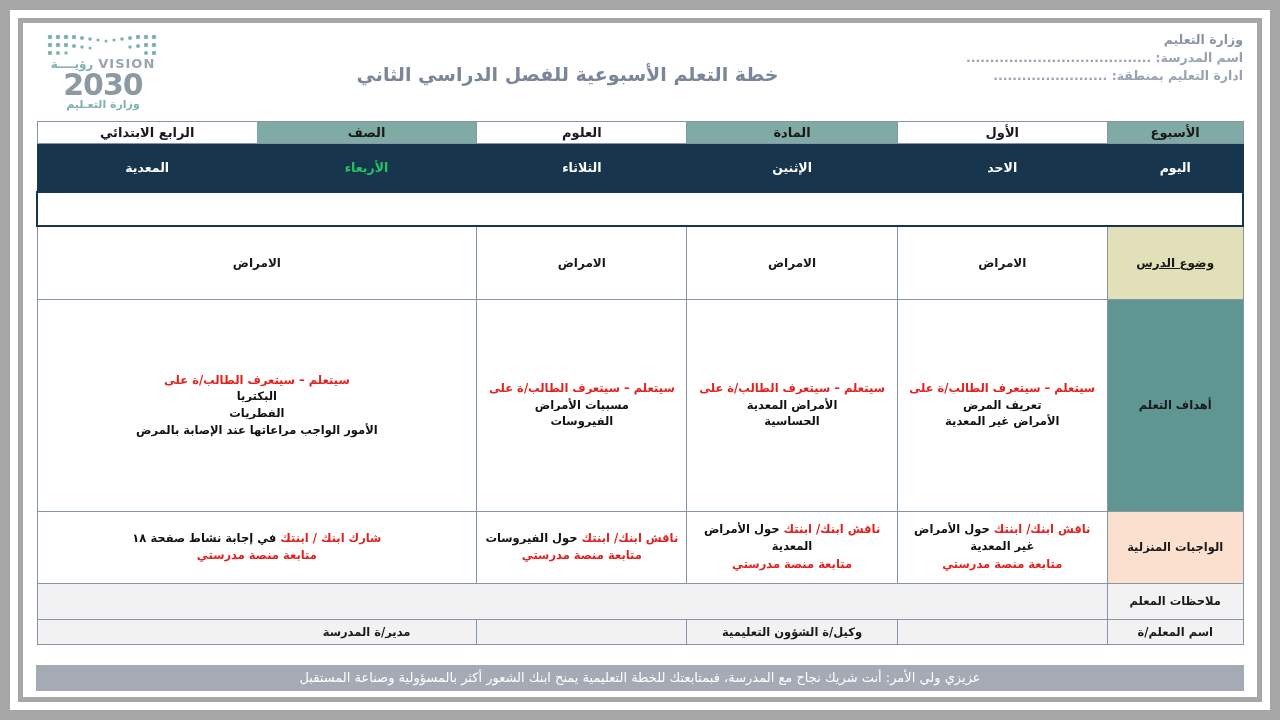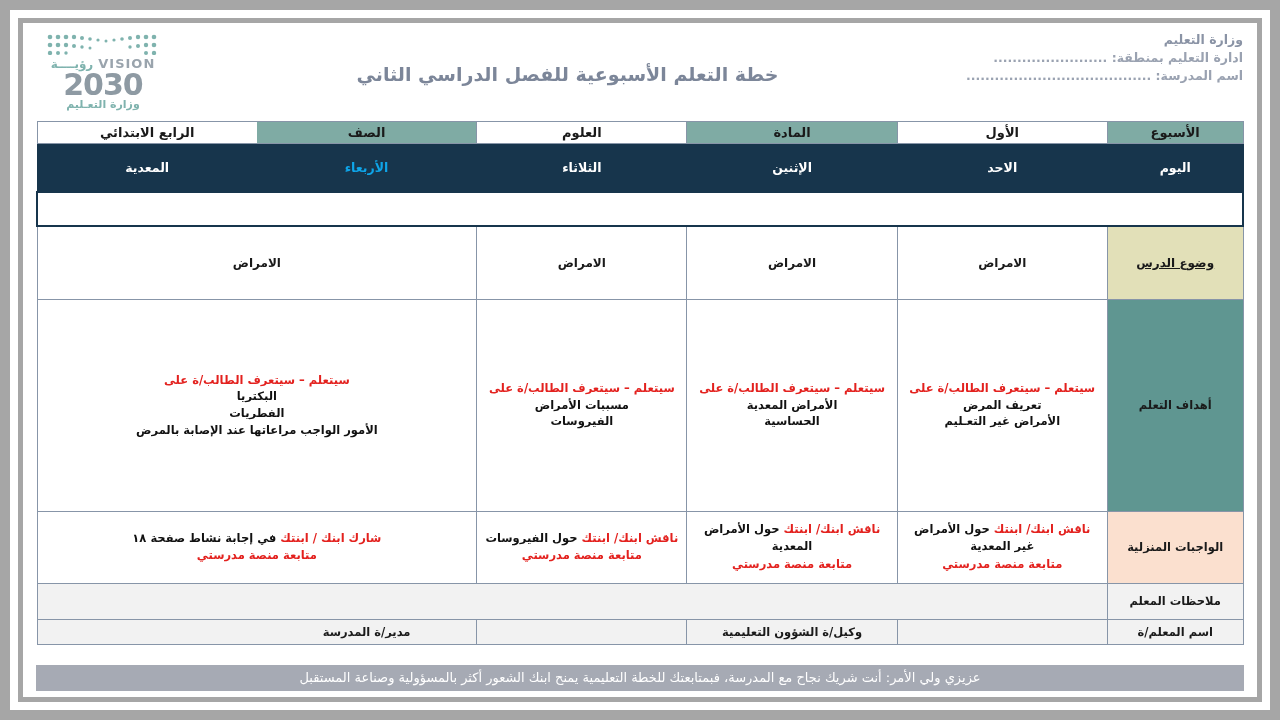--- a/index.html
+++ b/index.html
@@ -193,22 +193,22 @@
 
 <div class="outer-frame">
  <div class="white-gap">
   <div class="gray-band">
    <div class="page">
 
     <div class="doc-header">
 
       <div class="hdr-right">
         <div>وزارة التعليم</div>
+        <div class="dotline">اسم المدرسة: .......................................</div>
         <div class="dotline">ادارة التعليم بمنطقة: ........................</div>
-        <div class="dotline">اسم المدرسة: .......................................</div>
       </div>
 
       <div class="hdr-title">خطة التعلم الأسبوعية للفصل الدراسي الثاني</div>
 
       <div class="hdr-logo">
         <div class="logo-dots">
           <svg width="118" height="22" viewBox="0 0 118 22" xmlns="http://www.w3.org/2000/svg">
             <g fill="#7fb3ae">
               <circle cx="6" cy="4" r="2.3"></circle>
                     <circle cx="14" cy="4" r="2.3"></circle>
@@ -281,21 +281,21 @@
 
         <tr class="hrow2">
           <td>اليوم</td>
           <td>الاحد</td>
           <td>الإثنين</td>
           <td>الثلاثاء</td>
           <td style="padding:0">
             <table style="width:100%;border-collapse:collapse;table-layout:fixed">
               <tbody>
                       <tr>
-                <td style="border:0;width:50%;background:#17354c;color:#0ea5e9;font-weight:bold;font-size:12.5px;padding:16px 4px;text-align:center">الأربعاء</td>
+                <td style="border:0;width:50%;background:#17354c;color:#22c55e;font-weight:bold;font-size:12.5px;padding:16px 4px;text-align:center">الأربعاء</td>
                 <td style="border:0;width:50%;background:#17354c;color:#fff;font-weight:bold;font-size:12.5px;padding:1px 4px;text-align:center">المعدية</td>
               </tr>
             </tbody>
                   </table>
           </td>
         </tr>
 
         <tr class="blank-row">
           <td colspan="5"></td>
         </tr>
@@ -306,21 +306,21 @@
           <td>الامراض</td>
           <td>الامراض</td>
           <td>الامراض</td>
         </tr>
 
         <tr class="obj-row">
           <td class="lbl-teal">أهداف التعلم</td>
           <td class="obj-cell">
             <span class="obj-head">سيتعلم – سيتعرف الطالب/ة على</span>
             <span class="obj-item">تعريف المرض</span>
-            <span class="obj-item">الأمراض غير التعـليم</span>
+            <span class="obj-item">الأمراض غير المعدية</span>
           </td>
           <td class="obj-cell">
             <span class="obj-head">سيتعلم – سيتعرف الطالب/ة على</span>
             <span class="obj-item">الأمراض المعدية</span>
             <span class="obj-item">الحساسية</span>
           </td>
           <td class="obj-cell">
             <span class="obj-head">سيتعلم – سيتعرف الطالب/ة على</span>
             <span class="obj-item">مسببات الأمراض</span>
             <span class="obj-item">الفيروسات</span>

